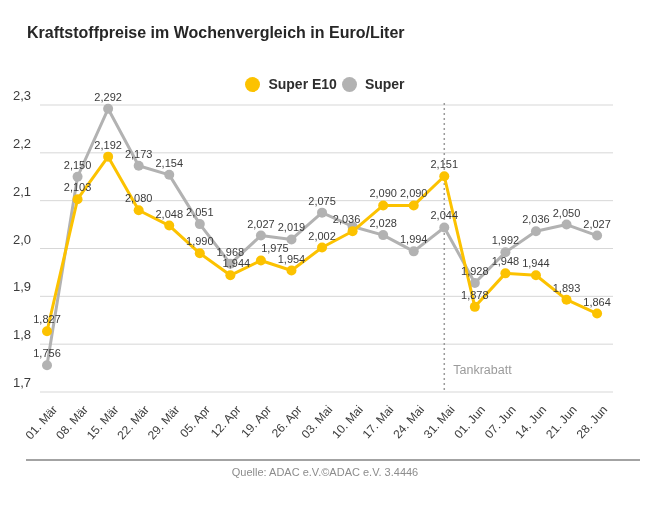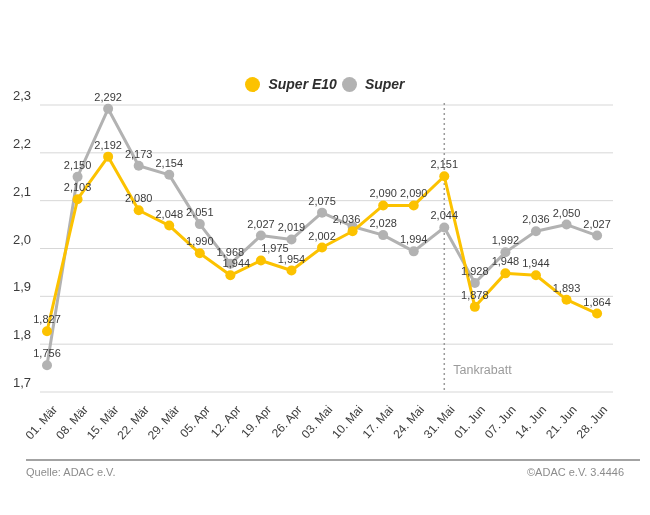--- a/index.html
+++ b/index.html
@@ -1,33 +1,34 @@
 <!DOCTYPE html>
 <html><head>
 <meta charset="utf-8">
 <style>
   html,body{margin:0;padding:0;background:#ffffff;}
   body{width:650px;height:515px;overflow:hidden;position:relative;
        font-family:"Liberation Sans",sans-serif;-webkit-font-smoothing:antialiased;}
   .page{position:absolute;inset:0;background:#fff;}
   .title{position:absolute;left:27px;top:24px;font-size:16px;font-weight:700;color:#262626;margin:0;}
   .legend{position:absolute;left:0;top:76px;width:650px;display:flex;justify-content:center;
-          align-items:center;gap:5px;font-style:italic;}
+          align-items:center;gap:5px;}
   .legend-item{display:flex;align-items:center;gap:8px;font-size:14px;font-weight:700;color:#2e2e2e;}
   .swatch{width:15px;height:15px;border-radius:50%;display:inline-block;}
   #chart{position:absolute;left:0;top:0;}
   .footer-divider{position:absolute;left:26px;top:459px;width:614px;height:2px;background:#a3a3a3;}
   .footer{position:absolute;left:26px;top:466px;width:598px;display:flex;
-          justify-content:space-between;font-size:11px;color:#8c8c8c;}
+          justify-content:center;font-size:11px;color:#8c8c8c;}
 </style>
 </head>
 <body>
 
 <div class="page">
 
+  <h1 class="title">Kraftstoffpreise im Wochenvergleich in Euro/Liter</h1>
 
   <div class="legend">
     <span class="legend-item">
       <span class="swatch" style="background: rgb(252, 194, 0);"></span>
       <span>Super E10</span>
     </span>
     <span class="legend-item">
       <span class="swatch" style="background: rgb(178, 178, 178);"></span>
       <span>Super</span>
     </span>

